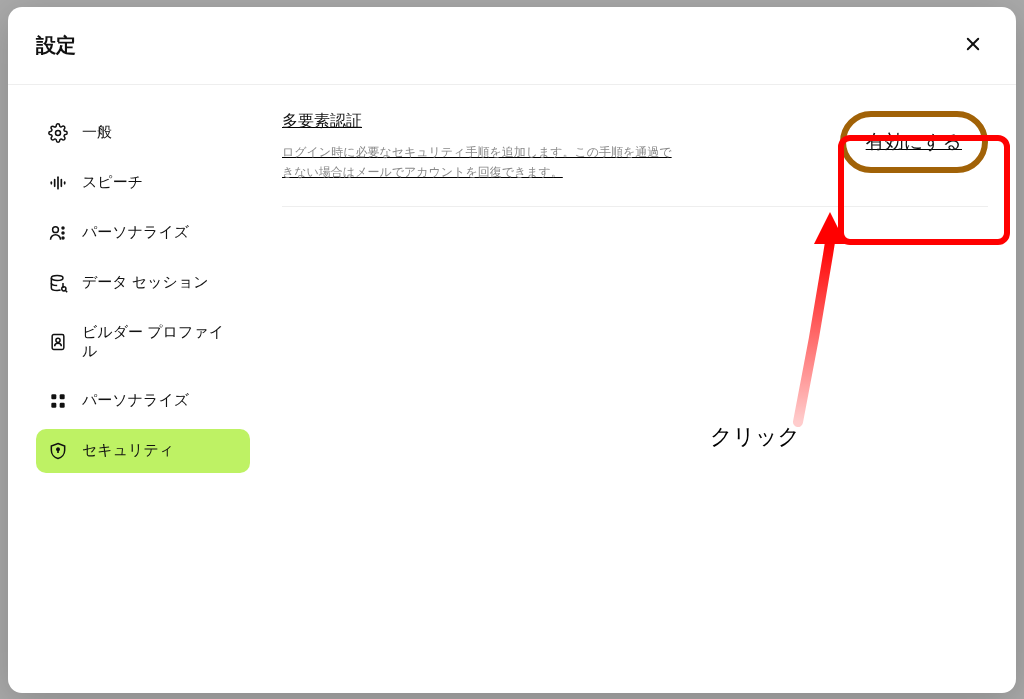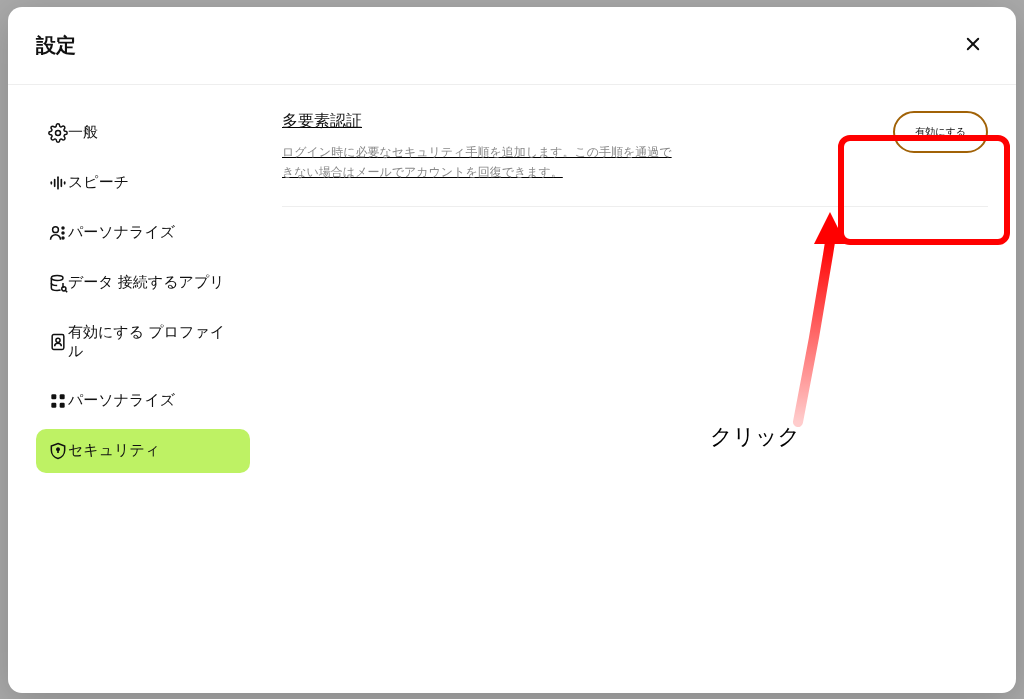--- a/index.html
+++ b/index.html
@@ -53,21 +53,21 @@
     .sidebar {
       width: 260px;
       padding: 0 18px 0 28px;
       display: flex;
       flex-direction: column;
       gap: 6px;
     }
     .sidebar-item {
       display: flex;
       align-items: center;
-      gap: 0;
+      gap: 14px;
       padding: 12px 12px;
       border-radius: 10px;
       cursor: pointer;
       font-size: 15px;
       color: #111;
     }
     .sidebar-item.active {
       background: #bef264;
     }
     .sidebar-item .icon {
@@ -106,24 +106,24 @@
       color: #111;
       margin-bottom: 10px;
     }
     .setting-desc {
       font-size: 12px;
       color: #888;
       line-height: 1.7;
     }
     .action-btn {
       background: #fff;
-      border: 2px solid #a16207;
+      border: 6px solid #a16207;
       border-radius: 999px;
       padding: 12px 20px;
-      font-size: 10px;
+      font-size: 19px;
       color: #111;
       cursor: pointer;
       white-space: nowrap;
       flex-shrink: 0;
     }
     .highlight-box {
       position: absolute;
       border: 6px solid #ff0000;
       border-radius: 12px;
       pointer-events: none;
@@ -199,32 +199,32 @@
         <span class="icon">
           <svg viewBox="0 0 24 24" fill="none" stroke="#111" stroke-width="1.8">
               <ellipse cx="11" cy="6" rx="7" ry="3"></ellipse>
               <path d="M4 6v6c0 1.66 3.13 3 7 3"></path>
               <path d="M4 12v6c0 1.66 3.13 3 7 3 1.5 0 2.9-.2 4.05-.54"></path>
               <path d="M18 12v6"></path>
               <circle cx="19" cy="19" r="2.5"></circle>
               <path d="M21 21l2 2"></path>
             </svg>
         </span>
-        <span>データ 接続するアプリ</span>
+        <span>データ セッション</span>
       </div>
 
       <div class="sidebar-item">
         <span class="icon">
           <svg viewBox="0 0 24 24" fill="none" stroke="#111" stroke-width="1.8">
               <rect x="5" y="3" width="14" height="18" rx="2"></rect>
               <circle cx="12" cy="10" r="2.5"></circle>
               <path d="M8 17c0-2 1.8-3.5 4-3.5s4 1.5 4 3.5"></path>
             </svg>
         </span>
-        <span>有効にする プロファイル</span>
+        <span>ビルダー プロファイル</span>
       </div>
 
       <div class="sidebar-item">
         <span class="icon">
           <svg viewBox="0 0 24 24" fill="#111">
               <rect x="4" y="4" width="6" height="6" rx="1.5"></rect>
               <rect x="14" y="4" width="6" height="6" rx="1.5"></rect>
               <rect x="4" y="14" width="6" height="6" rx="1.5"></rect>
               <rect x="14" y="14" width="6" height="6" rx="1.5"></rect>
             </svg>

